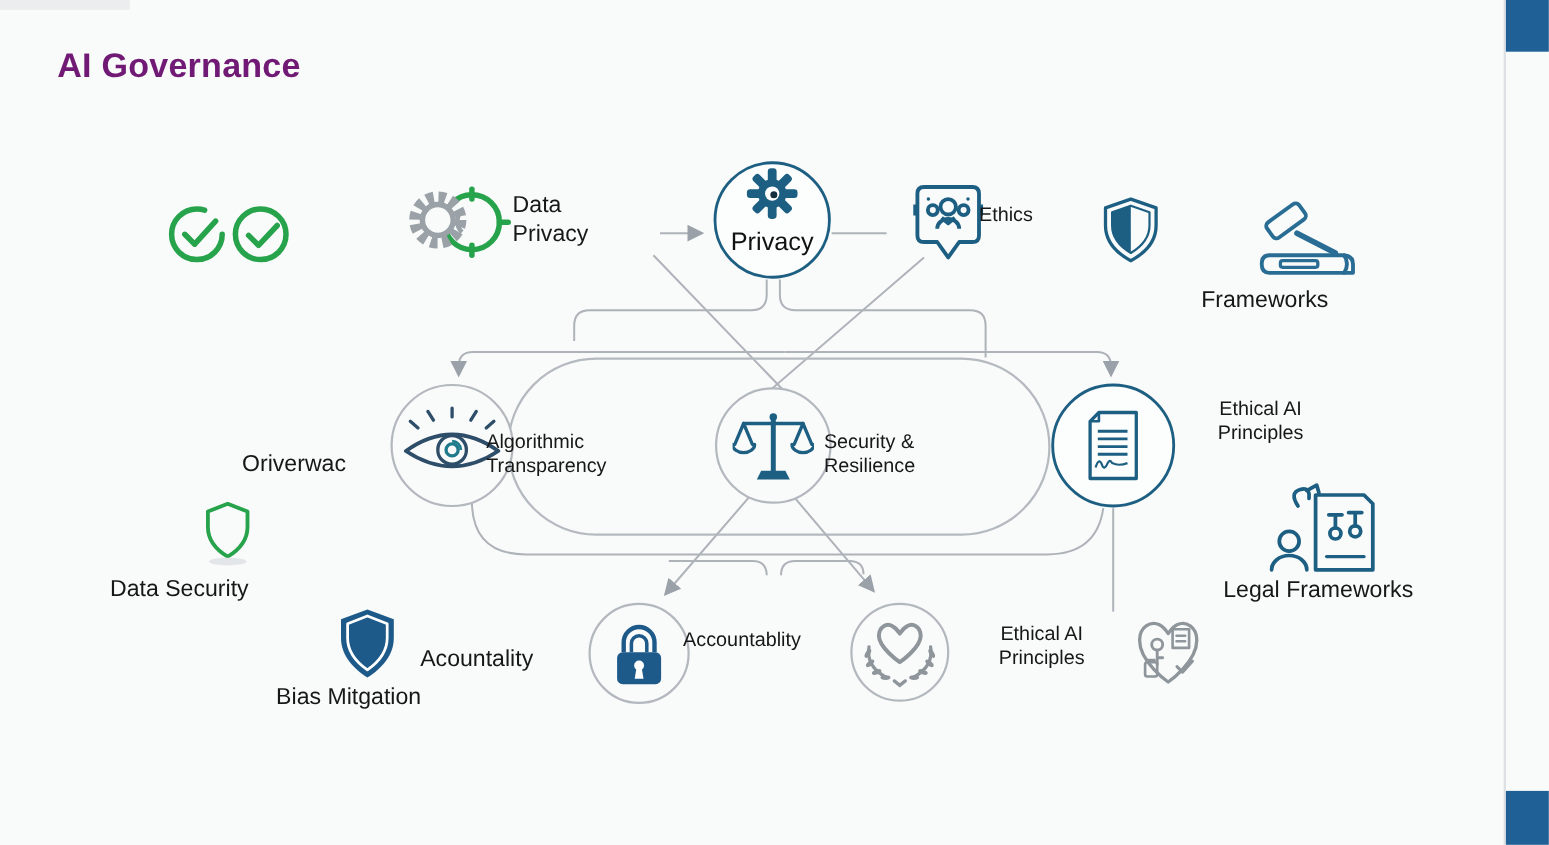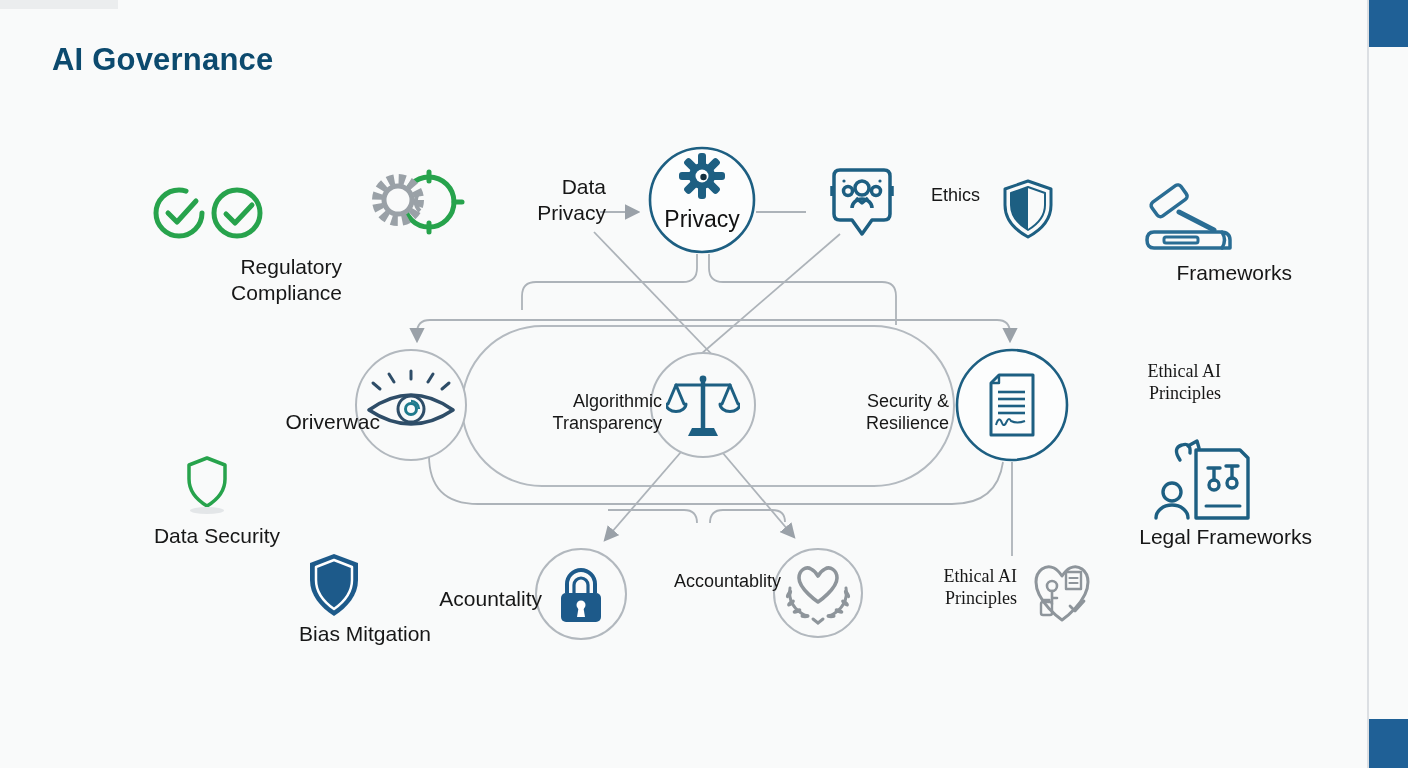--- a/index.html
+++ b/index.html
@@ -1,23 +1,23 @@
 <!DOCTYPE html>
 <html><head>
 <meta charset="utf-8">
 <style>
   html,body{margin:0;padding:0;}
   body{width:1408px;height:768px;overflow:hidden;background:#f9fafa;
        font-family:"Liberation Sans","DejaVu Sans",sans-serif;color:#171717;}
   .stage{position:relative;width:1408px;height:768px;background:#f9fafa;}
   .abs{position:absolute;}
-  .title{position:absolute;left:52px;top:42px;font-size:31px;font-weight:600;color:#0c4a6e;letter-spacing:.2px;}
-  .lbl{position:absolute;font-size:21px;line-height:1.24;text-align:right;color:#171717;}
+  .title{position:absolute;left:52px;top:42px;font-size:31px;font-weight:600;color:#701a75;letter-spacing:.2px;}
+  .lbl{position:absolute;font-size:21px;line-height:1.24;text-align:left;color:#171717;}
   .lbl.big{font-size:18px;}
-  .lbl.left{text-align:right;font-family:Liberation Serif, serif;}
+  .lbl.left{text-align:center;}
   .node-label{position:absolute;font-size:23px;text-align:center;color:#111;}
   svg{display:block;}
   .sliver{position:absolute;left:0;top:0;width:118px;height:9px;background:#ebedee;}
   .edge-line{position:absolute;left:1367px;top:0;width:2px;height:768px;background:#dcdfe3;}
   .corner{position:absolute;left:1369px;width:39px;background:#1f6096;}
   .corner.top{top:0;height:47px;}
   .corner.bottom{top:719px;height:49px;}
   .shadow{position:absolute;border-radius:50%;background:#e3e6e8;}
 </style>
 </head>
@@ -237,24 +237,20 @@
       <circle cx="22" cy="30" r="5" stroke-width="2.6"></circle>
       <path d="M22,35 V48 M22,42 h5" stroke-width="2.6"></path>
       <rect x="36" y="16" width="15" height="17" stroke-width="2.4"></rect>
       <path d="M39.5,22 h8 M39.5,27 h8" stroke-width="2.2"></path>
       <rect x="11" y="46" width="11" height="13" rx="2" stroke-width="2.4"></rect>
       <path d="M13.5,44 h6" stroke-width="2.4"></path>
       <path d="M40,50 l5,5 l9,-10" stroke-width="2.8"></path>
     </g>
   </svg>
 
-  <div class="lbl" style="left:142px;top:254px;width:200px">
-    <div>Regulatory</div>
-    <div>Compliance</div>
-  </div>
 
   <div class="lbl" style="left:466px;top:174px;width:140px">
     <div>Data</div>
     <div>Privacy</div>
   </div>
 
   <div class="node-label" style="left:642px;top:206px;width:120px">Privacy</div>
 
   <div class="lbl big" style="left:890px;top:184px;width:90px">Ethics</div>
 

